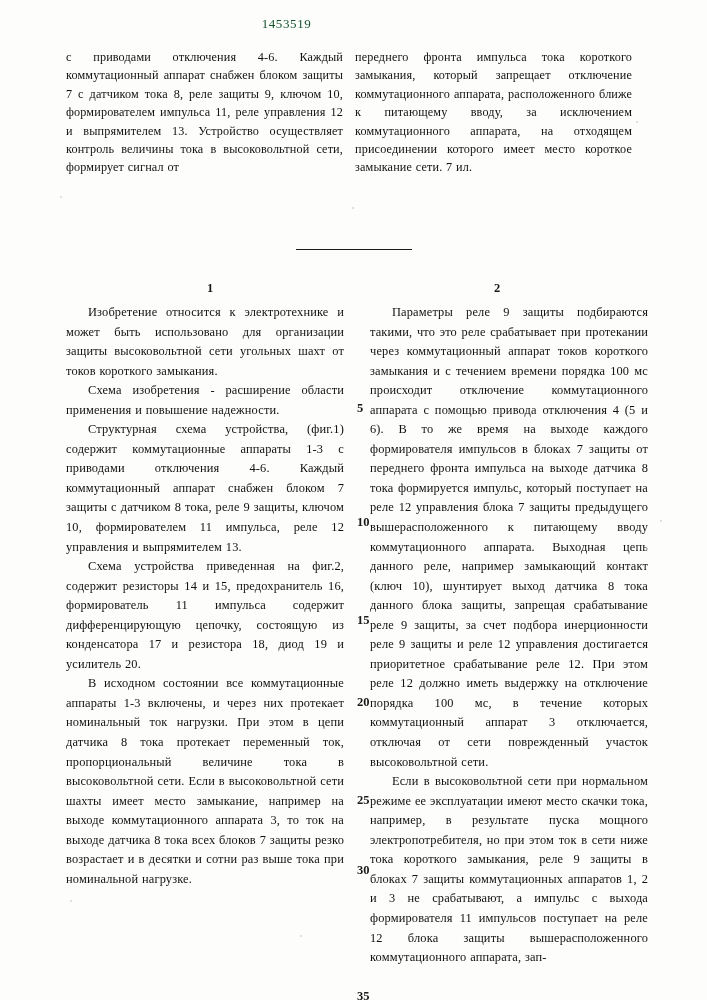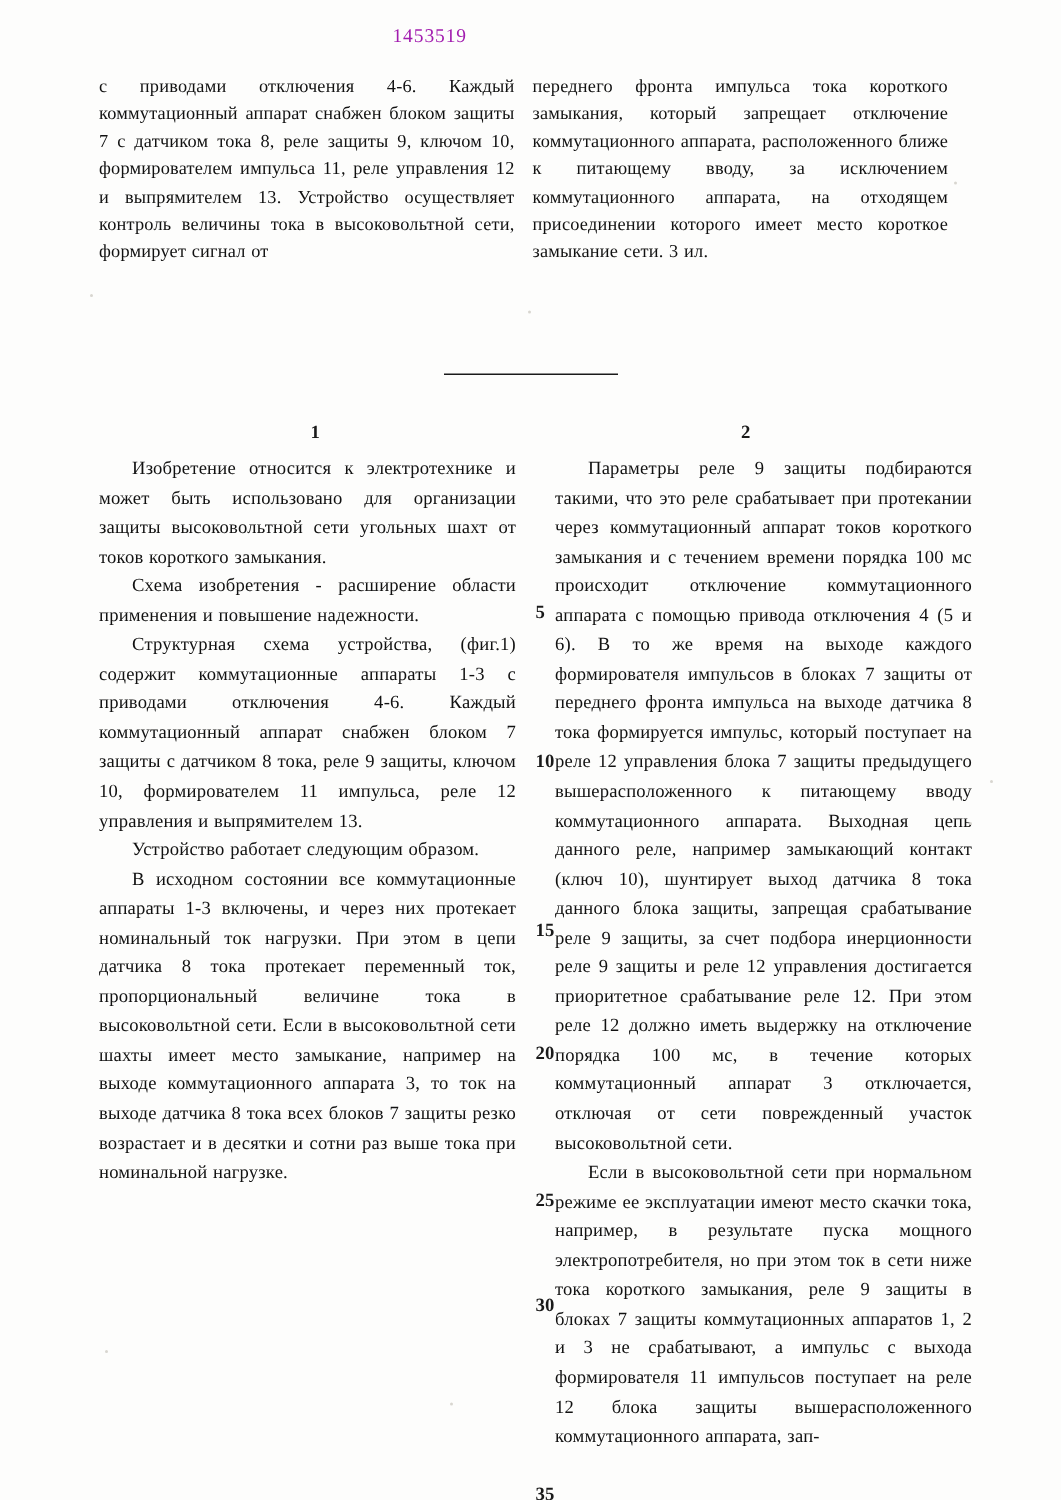--- a/index.html
+++ b/index.html
@@ -24,21 +24,21 @@
   
   .patent-number {
     position: absolute;
     top: 16px;
     left: 0;
     width: 573px;
     text-align: center;
     font-family: "Liberation Serif", serif;
     font-size: 13px;
     letter-spacing: 0.6px;
-    color: #a21caf;
+    color: #14532d;
     font-weight: 400;
   }
 
   
   .abstract {
     position: absolute;
     top: 48px;
     left: 66px;
     width: 578px;
     display: flex;
@@ -133,51 +133,51 @@
 
 <div class="page">
 
   <div class="patent-number">1453519</div>
 
   <div class="abstract">
     <div class="col">
       <p class="tx">с приводами отключения 4-6. Каждый коммутационный аппарат снабжен блоком защиты 7 с датчиком тока 8, реле защиты 9, ключом 10, формирователем импульса 11, реле управления 12 и выпрямителем 13. Устройство осуществляет контроль величины тока в высоковольтной сети, формирует сигнал от</p>
     </div>
     <div class="col">
-      <p class="tx">переднего фронта импульса тока короткого замыкания, который запрещает отключение коммутационного аппарата, расположенного ближе к питающему вводу, за исключением коммутационного аппарата, на отходящем присоединении которого имеет место короткое замыкание сети. 3 ил.</p>
+      <p class="tx">переднего фронта импульса тока короткого замыкания, который запрещает отключение коммутационного аппарата, расположенного ближе к питающему вводу, за исключением коммутационного аппарата, на отходящем присоединении которого имеет место короткое замыкание сети. 7 ил.</p>
     </div>
   </div>
 
   <div class="rule"></div>
 
   <div class="body-area">
 
     <div class="colnum-row">
       <div class="colnum left">1</div>
       <div class="colnum right">2</div>
     </div>
 
     <div class="body-cols">
 
       <div class="col">
         <p class="tx indent">Изобретение относится к электротехнике и может быть использовано для организации защиты высоковольтной сети угольных шахт от токов короткого замыкания.</p>
         <p class="tx indent">Схема изобретения - расширение области применения и повышение надежности.</p>
         <p class="tx indent">Структурная схема устройства, (фиг.1) содержит коммутационные аппараты 1-3 с приводами отключения 4-6. Каждый коммутационный аппарат снабжен блоком 7 защиты с датчиком 8 тока, реле 9 защиты, ключом 10, формирователем 11 импульса, реле 12 управления и выпрямителем 13.</p>
-        <p class="tx indent">Устройство работает следующим образом.</p>
+        <p class="tx indent">Схема устройства приведенная на фиг.2, содержит резисторы 14 и 15, предохранитель 16, формирователь 11 импульса содержит дифференцирующую цепочку, состоящую из конденсатора 17 и резистора 18, диод 19 и усилитель 20.</p>
         <p class="tx indent">В исходном состоянии все коммутационные аппараты 1-3 включены, и через них протекает номинальный ток нагрузки. При этом в цепи датчика 8 тока протекает переменный ток, пропорциональный величине тока в высоковольтной сети. Если в высоковольтной сети шахты имеет место замыкание, например на выходе коммутационного аппарата 3, то ток на выходе датчика 8 тока всех блоков 7 защиты резко возрастает и в десятки и сотни раз выше тока при номинальной нагрузке.</p>
       </div>
 
       <div class="col">
         <p class="tx indent">Параметры реле 9 защиты подбираются такими, что это реле срабатывает при протекании через коммутационный аппарат токов короткого замыкания и с течением времени порядка 100 мс происходит отключение коммутационного аппарата с помощью привода отключения 4 (5 и 6). В то же время на выходе каждого формирователя импульсов в блоках 7 защиты от переднего фронта импульса на выходе датчика 8 тока формируется импульс, который поступает на реле 12 управления блока 7 защиты предыдущего вышерасположенного к питающему вводу коммутационного аппарата. Выходная цепь данного реле, например замыкающий контакт (ключ 10), шунтирует выход датчика 8 тока данного блока защиты, запрещая срабатывание реле 9 защиты, за счет подбора инерционности реле 9 защиты и реле 12 управления достигается приоритетное срабатывание реле 12. При этом реле 12 должно иметь выдержку на отключение порядка 100 мс, в течение которых коммутационный аппарат 3 отключается, отключая от сети поврежденный участок высоковольтной сети.</p>
         <p class="tx indent">Если в высоковольтной сети при нормальном режиме ее эксплуатации имеют место скачки тока, например, в результате пуска мощного электропотребителя, но при этом ток в сети ниже тока короткого замыкания, реле 9 защиты в блоках 7 защиты коммутационных аппаратов 1, 2 и 3 не срабатывают, а импульс с выхода формирователя 11 импульсов поступает на реле 12 блока защиты вышерасположенного коммутационного аппарата, зап-</p>
       </div>
 
       <div class="linenums">
           <div class="linenum" style="top: 98px;">5</div>
-          <div class="linenum" style="top: 197px;">10</div>
+          <div class="linenum" style="top: 212px;">10</div>
           <div class="linenum" style="top: 310px;">15</div>
           <div class="linenum" style="top: 392px; text-align: right;">20</div>
           <div class="linenum" style="top: 490px;">25</div>
           <div class="linenum" style="top: 560px;">30</div>
           <div class="linenum" style="top: 686px;">35</div>
         </div>
 
     </div>
   </div>
 

